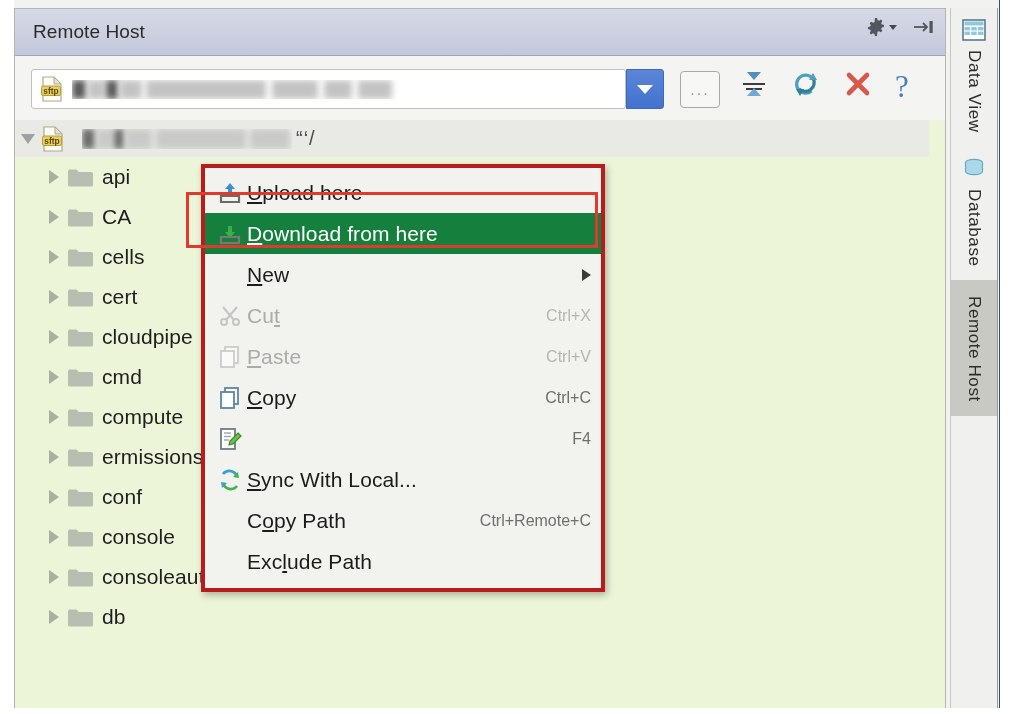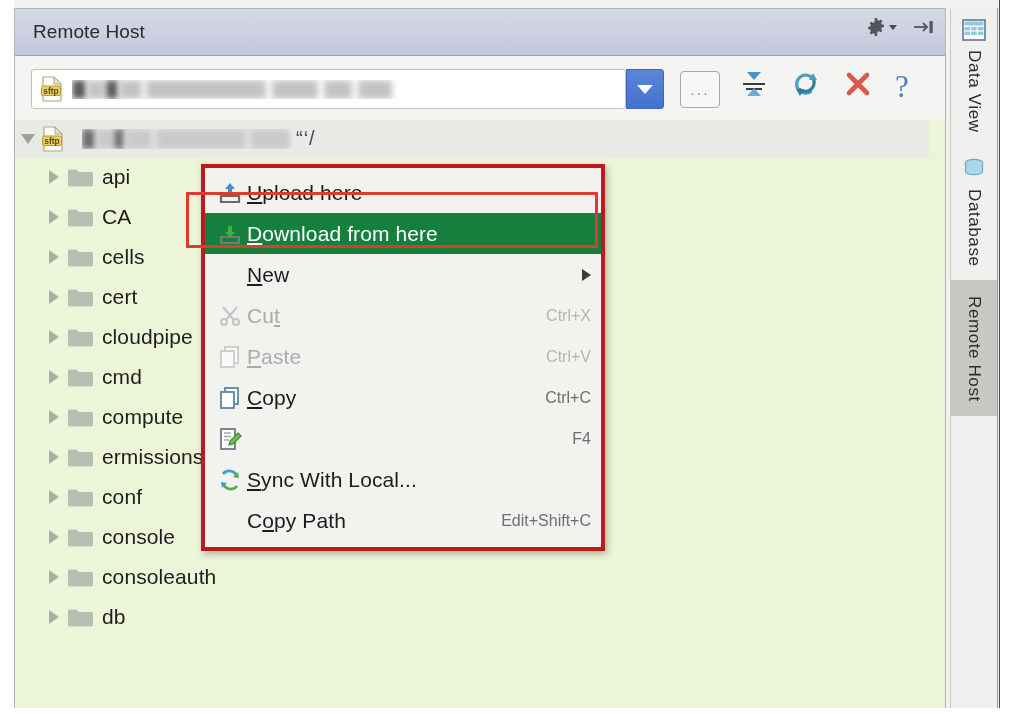--- a/index.html
+++ b/index.html
@@ -634,21 +634,25 @@
               <path d="M5 15a8 8 0 0014 3" fill="none" stroke="#47b24a" stroke-width="2.8"></path>
               <polygon points="20,4 21,10 15,9" fill="#47b24a"></polygon>
               <polygon points="4,20 3,14 9,15" fill="#3f9fd0"></polygon>
             </svg>
           </span>
           <span class="mi-label"><span class="u">S</span>ync With Local...</span>
         </div>
         <div class="mi">
           <span class="mi-icon"></span>
           <span class="mi-label">C<span class="u">o</span>py Path</span>
-          <span class="mi-accel">Edit+Shift+C</span>
+          <span class="mi-accel">Ctrl+Remote+C</span>
+        </div>
+        <div class="mi">
+          <span class="mi-icon"></span>
+          <span class="mi-label">Exc<span class="u">l</span>ude Path</span>
         </div>
       </div>
 
   </div>
 
   <div class="annot-box"></div>
 
   <div class="sidestrip">
 
     <div class="side-tab">

